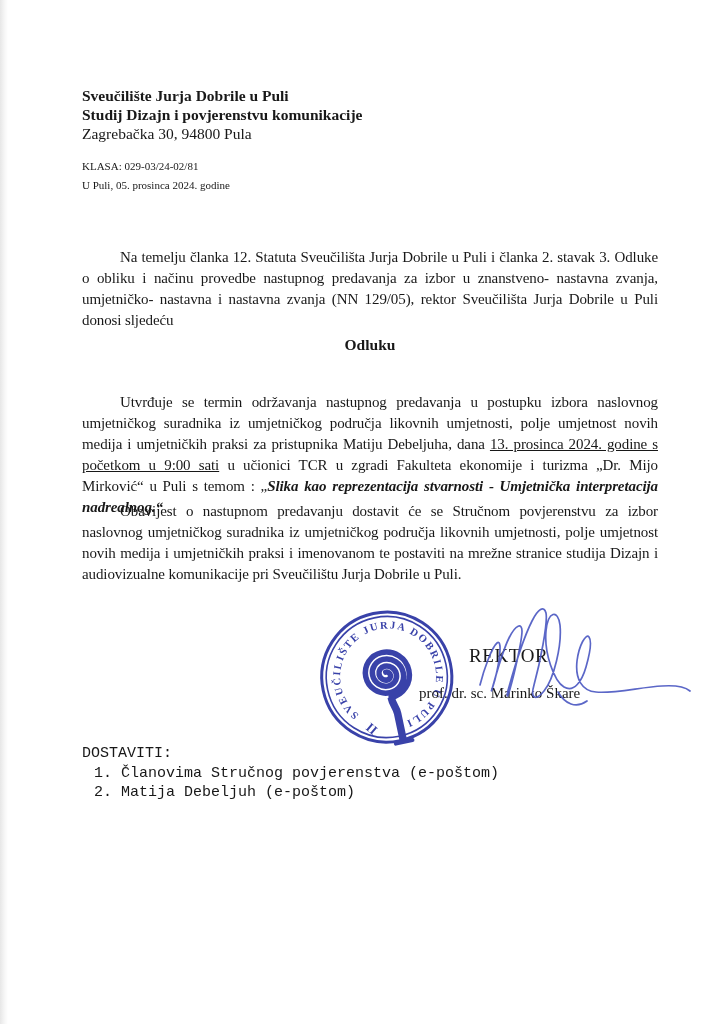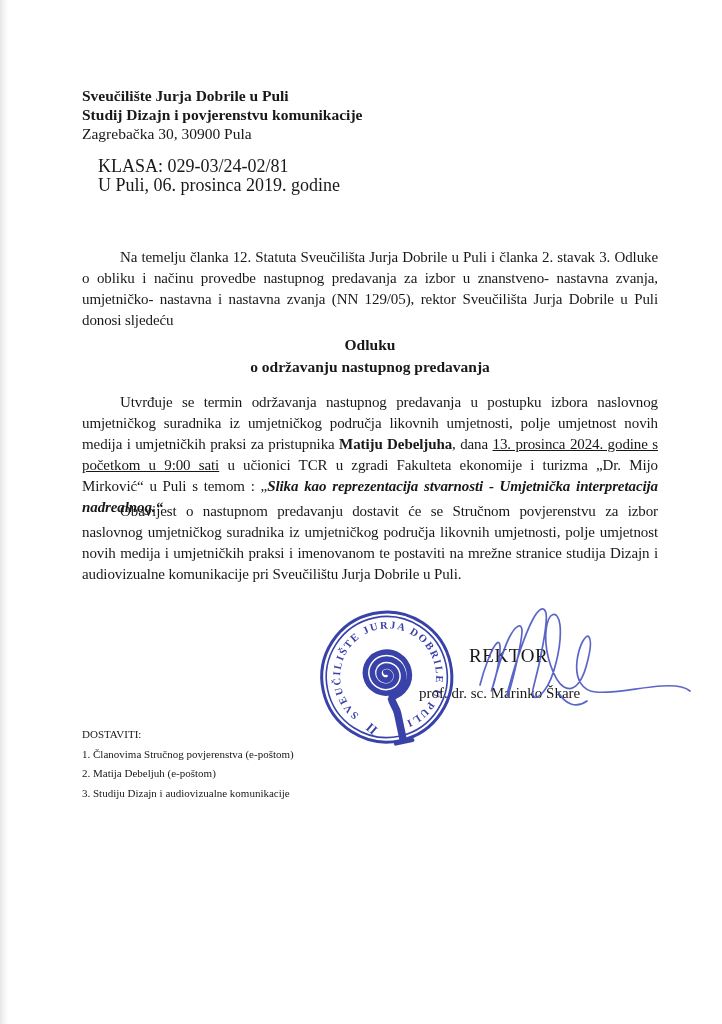--- a/index.html
+++ b/index.html
@@ -11,62 +11,61 @@
   }
   .edge-shadow{
     position:absolute;left:0;top:0;bottom:0;width:8px;
     background:linear-gradient(90deg,#e7e7e7 0%,#f6f6f6 55%,rgba(255,255,255,0) 100%);
     pointer-events:none;
   }
   .abs{position:absolute;}
   .doc-text{font-size:15px;line-height:21px;letter-spacing:-0.1px;}
   .header-block{left:82px;top:86px;font-size:15.5px;line-height:19px;}
   .header-block .bold-line{font-weight:bold;}
-  .ref-block{left:82px;top:157px;font-size:18px;line-height:19px;margin-left:16px;}
+  .ref-block{left:82px;top:157px;font-size:11px;line-height:19px;}
   .para{
     left:82px;width:576px;text-align:justify;text-indent:38px;
   }
   .intro{top:247px;}
   .title-block{
     left:82px;top:334px;width:576px;text-align:center;
     font-weight:bold;font-size:15.5px;line-height:22px;font-family:Liberation Serif, serif;
   }
   .p1{top:392px;}
   .p2{top:501px;}
-  .b{font-weight:bold;}
+  .b{font-weight:normal;}
   .u{text-decoration:underline;}
   .theme{font-weight:bold;font-style:italic;}
   .rektor{left:469px;top:645px;font-size:19px;letter-spacing:0.6px;}
   .name{left:419px;top:685px;font-size:15px;}
   .stamp-wrap{left:314px;top:604px;width:146px;height:152px;mix-blend-mode:multiply;}
   .sig-wrap{left:462px;top:597px;width:232px;height:118px;pointer-events:none;}
-  .dostaviti{left:82px;top:725px;font-size:11px;line-height:19.5px;}
-  .dostaviti .dist-item{white-space:nowrap;}
+  .dostaviti{left:82px;top:744px;font-size:15px;line-height:19.5px;font-family:Liberation Mono, monospace;}
+  .dostaviti .dist-item{white-space:nowrap;margin-left:12px;}
 </style>
 </head>
 <body>
 
 <div class="edge-shadow"></div>
 
 <div class="abs header-block">
   <div class="bold-line">Sveučilište Jurja Dobrile u Puli</div>
   <div class="bold-line">Studij Dizajn i povjerenstvu komunikacije</div>
-  <div>Zagrebačka 30, 30900 Pula</div>
+  <div>Zagrebačka 30, 94800 Pula</div>
 </div>
 
 <div class="abs ref-block">
   <div>KLASA: 029-03/24-02/81</div>
-  <div>U Puli, 06. prosinca 2019. godine</div>
+  <div>U Puli, 05. prosinca 2024. godine</div>
 </div>
 
 <div class="abs doc-text para intro">Na temelju članka 12. Statuta Sveučilišta Jurja Dobrile u Puli i članka 2. stavak 3. Odluke o obliku i načinu provedbe nastupnog predavanja za izbor u znanstveno- nastavna zvanja, umjetničko- nastavna i nastavna zvanja (NN 129/05), rektor Sveučilišta Jurja Dobrile u Puli donosi sljedeću</div>
 
 <div class="abs title-block">
   <div>Odluku</div>
-  <div>o održavanju nastupnog predavanja</div>
 </div>
 
 <div class="abs doc-text para p1"><span>Utvrđuje se termin održavanja nastupnog predavanja u postupku izbora naslovnog umjetničkog suradnika iz umjetničkog područja likovnih umjetnosti, polje umjetnost novih medija i umjetničkih praksi za pristupnika </span><span class="b">Matiju Debeljuha</span><span>, dana </span><span class="u">13. prosinca 2024. godine s početkom u 9:00 sati</span><span> u učionici TCR u zgradi Fakulteta ekonomije i turizma „Dr. Mijo Mirković“ u Puli s temom : „</span><span class="theme">Slika kao reprezentacija stvarnosti - Umjetnička interpretacija nadrealnog.“</span></div>
 
 <div class="abs doc-text para p2">Obavijest o nastupnom predavanju dostavit će se Stručnom povjerenstvu za izbor naslovnog umjetničkog suradnika iz umjetničkog područja likovnih umjetnosti, polje umjetnost novih medija i umjetničkih praksi i imenovanom te postaviti na mrežne stranice studija Dizajn i audiovizualne komunikacije pri Sveučilištu Jurja Dobrile u Puli.</div>
 
 <div class="abs rektor">REKTOR</div>
 
 <div class="abs name">prof. dr. sc. Marinko Škare</div>
 
@@ -111,14 +110,13 @@
                C 113,82 120,94 134,95 C 150,97 180,90 200,89 C 214,88 223,90 228,94"></path>
       <path d="M 96,95 C 103,107 114,112 125,104"></path>
     </g>
   </svg>
 </div>
 
 <div class="abs dostaviti">
   <div>DOSTAVITI:</div>
   <div class="dist-item">1. Članovima Stručnog povjerenstva (e-poštom)</div>
   <div class="dist-item">2. Matija Debeljuh (e-poštom)</div>
-  <div class="dist-item">3. Studiju Dizajn i audiovizualne komunikacije</div>
 </div>
 
 </body></html>

